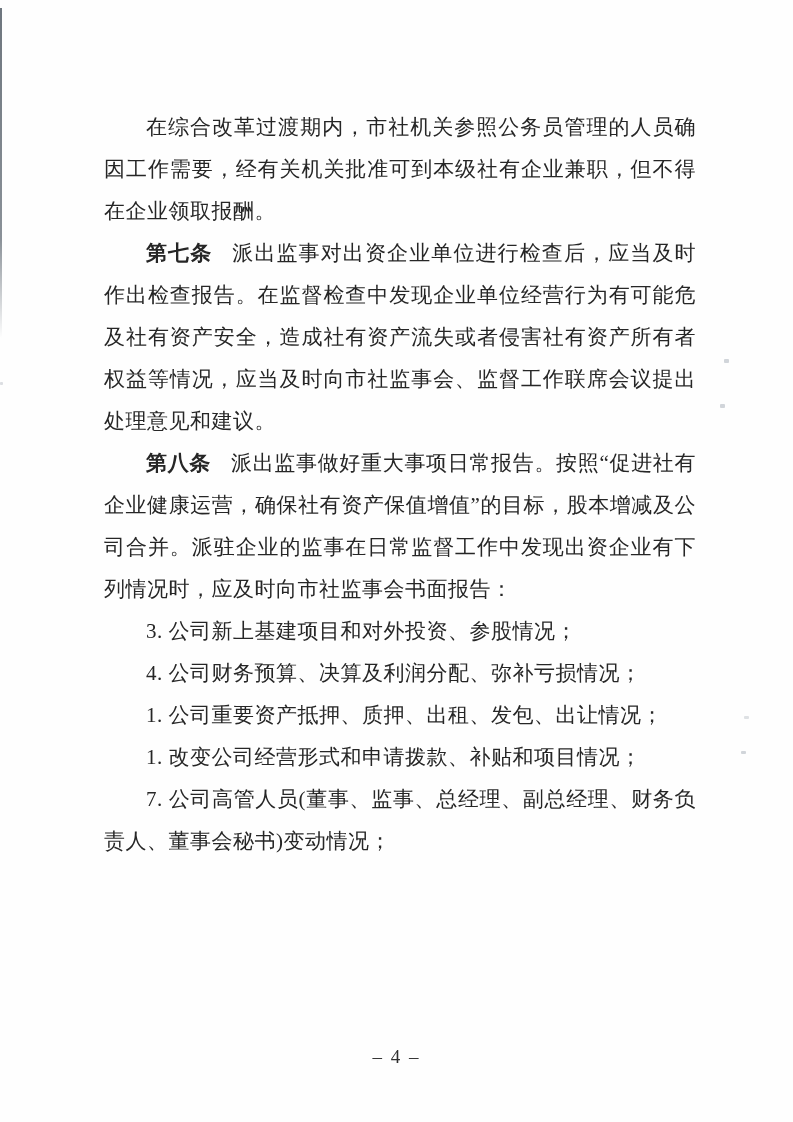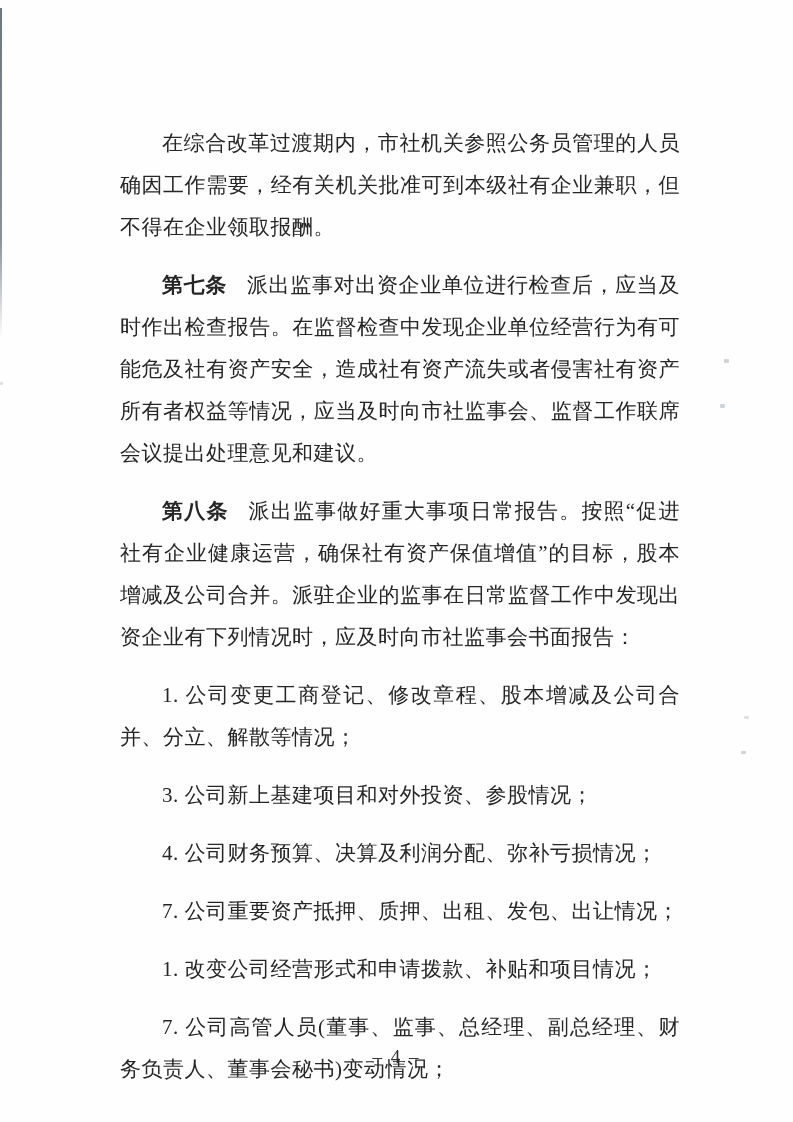--- a/index.html
+++ b/index.html
@@ -37,21 +37,21 @@
   .speck-d { left: 741px; top: 751px; width: 5px; height: 3px; }
   .speck-e { left: 0px;   top: 382px; width: 3px; height: 3px; opacity: .5; }
 
   .content {
     position: absolute;
     left: 104px;
     top: 106px;
     width: 592px;
   }
   .para {
-    margin: 16px;
+    margin: 0;
     font-size: 21px;
     line-height: 42px;
     text-align: justify;
     text-justify: inter-character;
     text-indent: 2em;
     letter-spacing: 0.5px;
     word-break: break-all;
   }
   .article-label {
     font-weight: 700;
@@ -86,24 +86,23 @@
     <p class="para">在综合改革过渡期内，市社机关参照公务员管理的人员确因工作需要，经有关机关批准可到本级社有企业兼职，但不得在企业领取报酬。</p>
 
     <p class="para">
       <span class="article-label">第七条</span><span>派出监事对出资企业单位进行检查后，应当及时作出检查报告。在监督检查中发现企业单位经营行为有可能危及社有资产安全，造成社有资产流失或者侵害社有资产所有者权益等情况，应当及时向市社监事会、监督工作联席会议提出处理意见和建议。</span>
     </p>
 
     <p class="para">
       <span class="article-label">第八条</span><span>派出监事做好重大事项日常报告。按照“促进社有企业健康运营，确保社有资产保值增值”的目标，股本增减及公司合并。派驻企业的监事在日常监督工作中发现出资企业有下列情况时，应及时向市社监事会书面报告：</span>
     </p>
 
-    <p class="para">1. 公司变更工商登记、修改章程、股本增减及公司合并、分立、解散等情况；</p>
     <p class="para">3. 公司新上基建项目和对外投资、参股情况；</p>
     <p class="para">4. 公司财务预算、决算及利润分配、弥补亏损情况；</p>
-    <p class="para">7. 公司重要资产抵押、质押、出租、发包、出让情况；</p>
+    <p class="para">1. 公司重要资产抵押、质押、出租、发包、出让情况；</p>
     <p class="para">1. 改变公司经营形式和申请拨款、补贴和项目情况；</p>
     <p class="para">7. 公司高管人员(董事、监事、总经理、副总经理、财务负责人、董事会秘书)变动情况；</p>
 
   </main>
 
   <footer class="footer">
     <span>– 4 –</span>
   </footer>
 
 </div>

